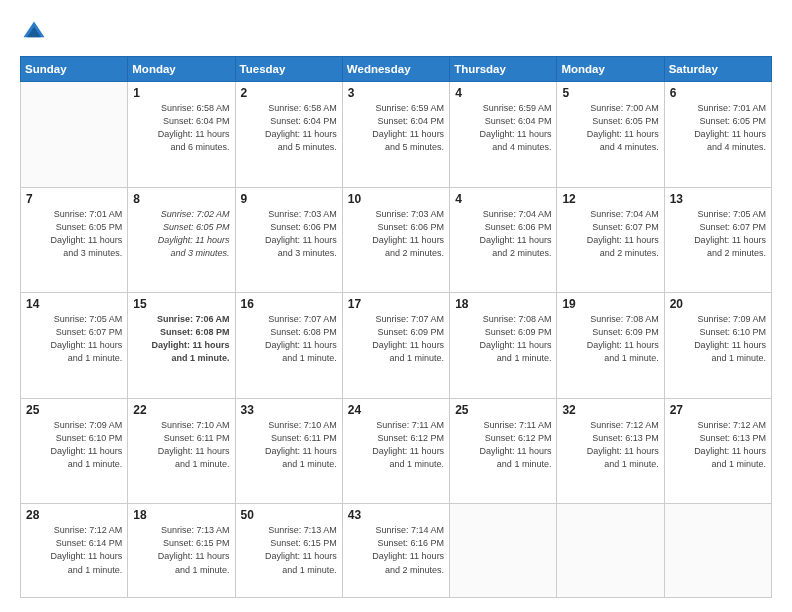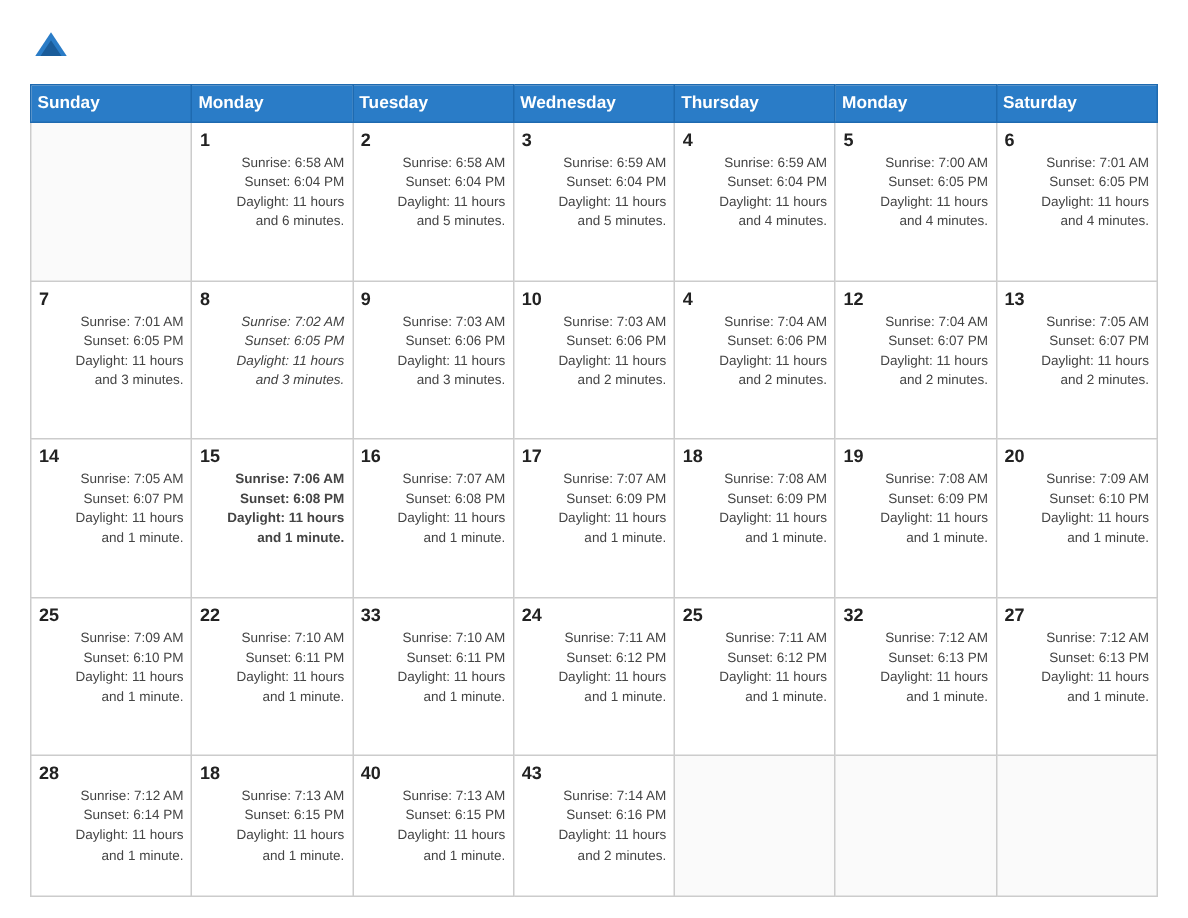--- a/index.html
+++ b/index.html
@@ -340,21 +340,21 @@
 and 1 minute.</div>
           </td>
           <td>
             <span class="day-num">18</span>
             <div class="day-info" style="white-space: pre-line;">Sunrise: 7:13 AM
 Sunset: 6:15 PM
 Daylight: 11 hours
 and 1 minute.</div>
           </td>
           <td>
-            <span class="day-num">40</span>
+            <span class="day-num">50</span>
             <div class="day-info" style="white-space: pre-line;">Sunrise: 7:13 AM
 Sunset: 6:15 PM
 Daylight: 11 hours
 and 1 minute.</div>
           </td>
           <td>
             <span class="day-num">43</span>
             <div class="day-info" style="white-space: pre-line;">Sunrise: 7:14 AM
 Sunset: 6:16 PM
 Daylight: 11 hours

